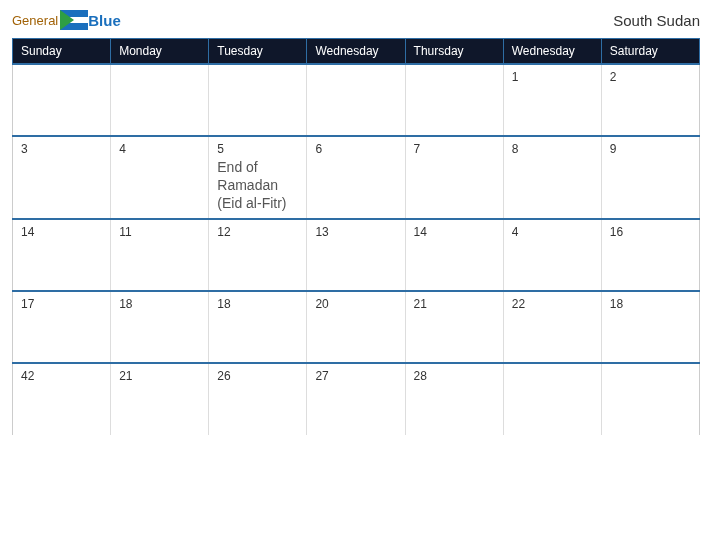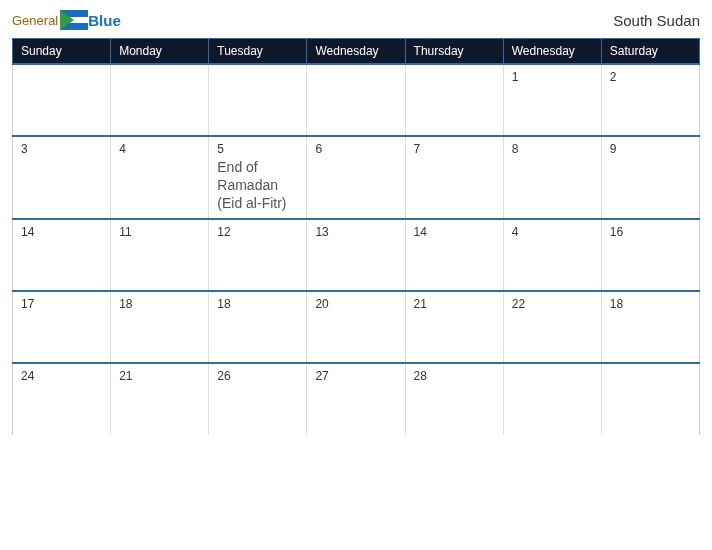--- a/index.html
+++ b/index.html
@@ -207,21 +207,21 @@
           </td>
           <td>
             <span class="day-num">22</span>
           </td>
           <td>
             <span class="day-num">18</span>
           </td>
         </tr>
         <tr>
           <td>
-            <span class="day-num">24</span>
+            <span class="day-num">42</span>
           </td>
           <td>
             <span class="day-num">21</span>
           </td>
           <td>
             <span class="day-num">26</span>
           </td>
           <td>
             <span class="day-num">27</span>
           </td>

